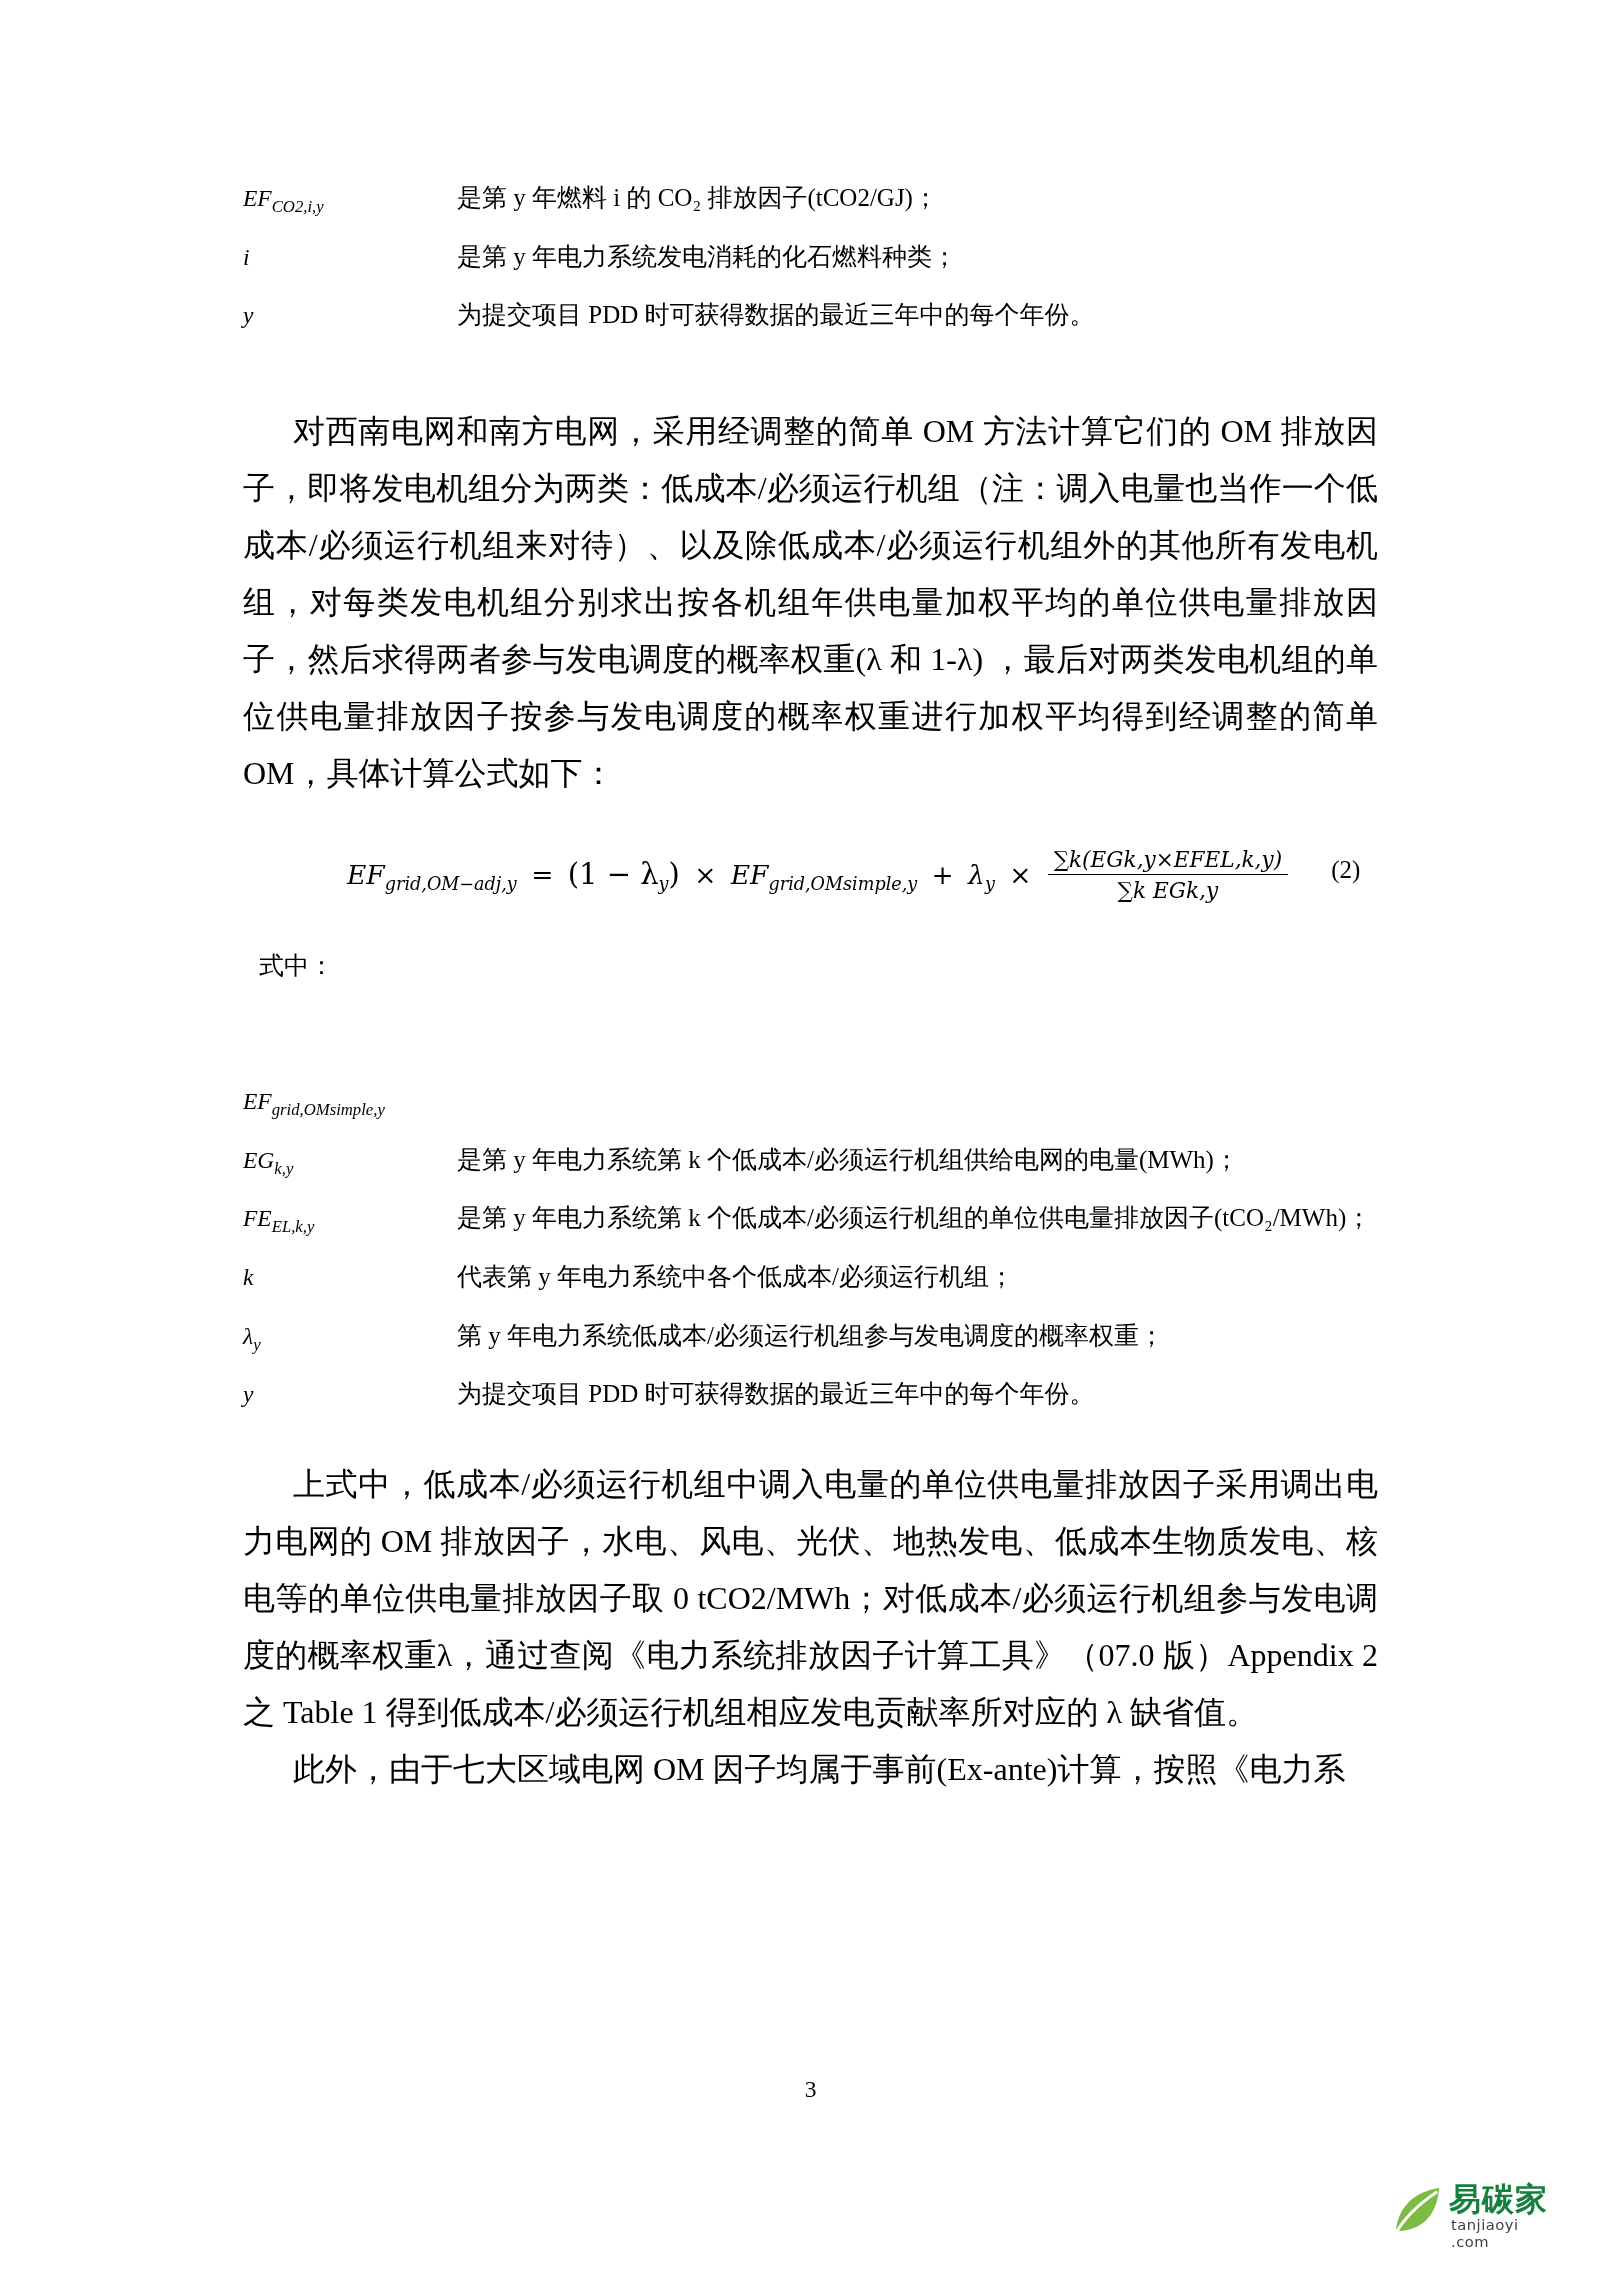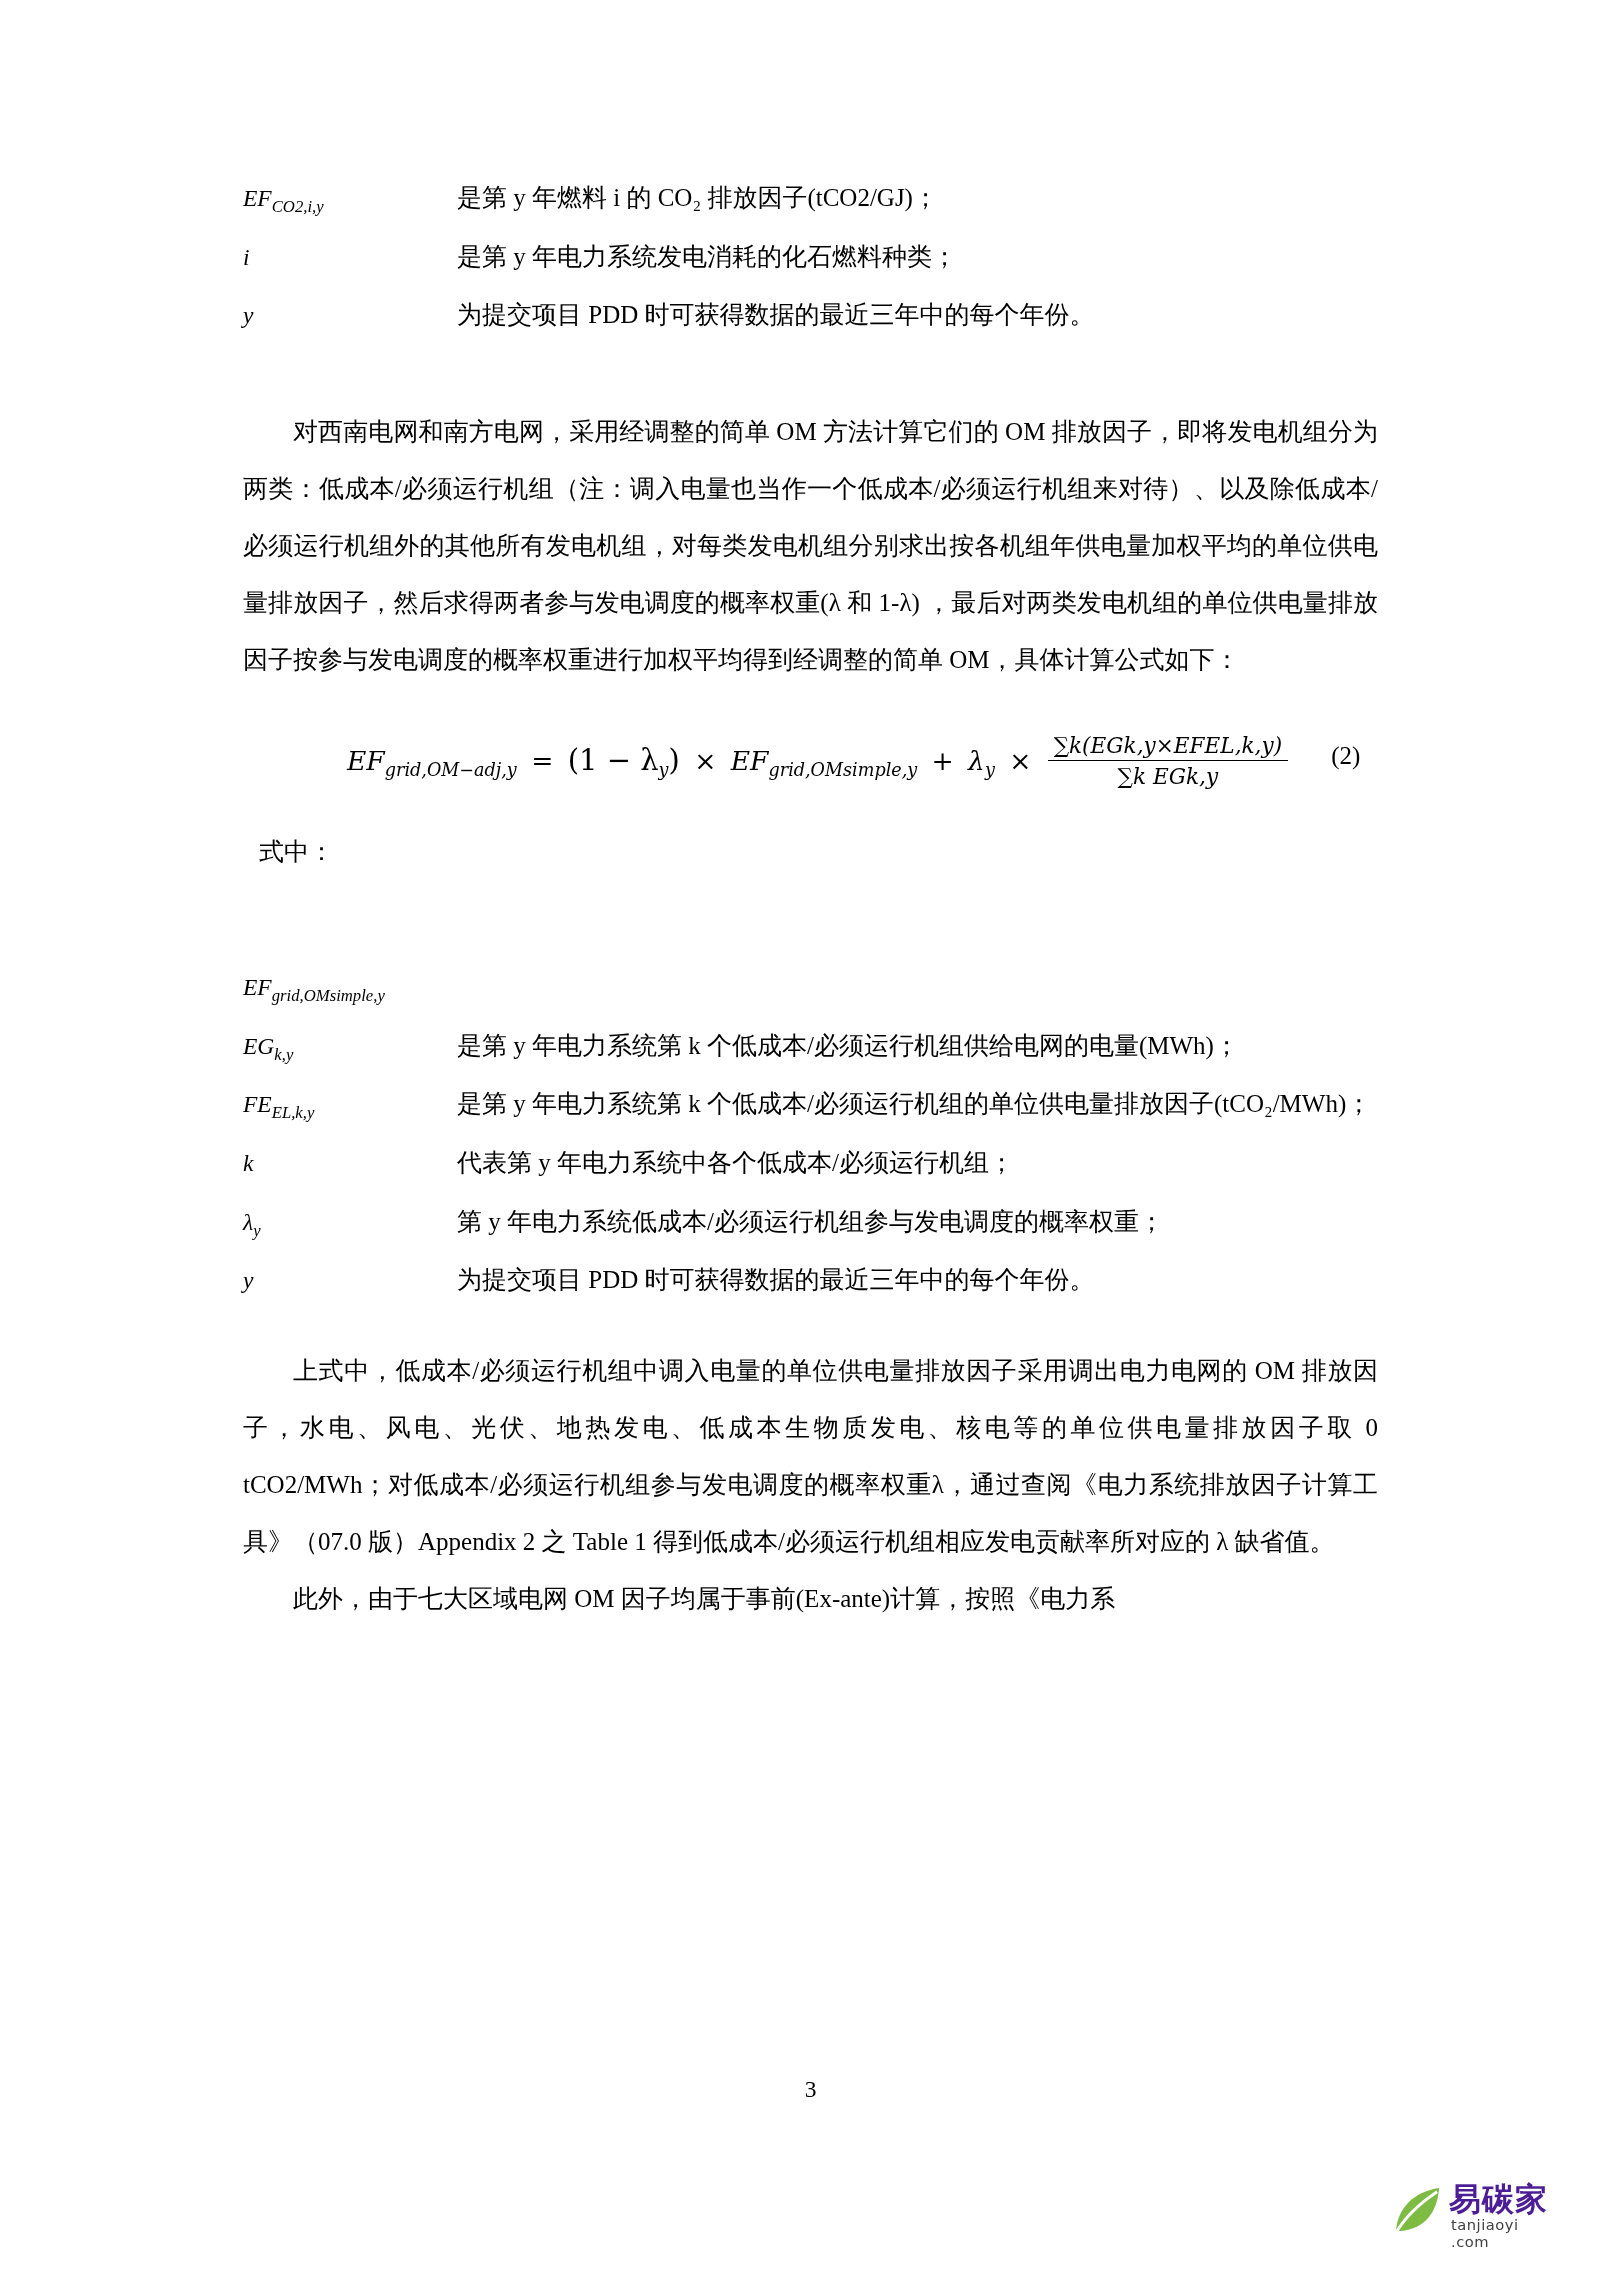--- a/index.html
+++ b/index.html
@@ -49,21 +49,21 @@
     font-style: italic;
   }
   .def-desc {
     flex: 1;
     font-size: 25px;
     line-height: 44px;
     text-align: justify;
   }
 
   p.para {
-    font-size: 25px;
+    font-size: 32px;
     line-height: 57px;
     text-align: justify;
     text-justify: inter-ideograph;
     margin: 0;
     text-indent: 50px;
   }
 
   .plain {
     font-size: 25px;
     line-height: 57px;
@@ -160,21 +160,21 @@
     width: 57px;
     height: 57px;
   }
   .wm-text {
     position: absolute;
     left: 61px;
     top: 3.9px;
     font-family: "DejaVu Sans", sans-serif;
     font-size: 32px;
     font-weight: bold;
-    color: #4c1d95;
+    color: #15803d;
     letter-spacing: 1px;
   }
   .wm-sub {
     position: absolute;
     left: 63px;
     top: 43px;
     font-family: "DejaVu Sans", sans-serif;
     font-size: 14.7px;
     color: #404040;
     letter-spacing: 0.5px;

